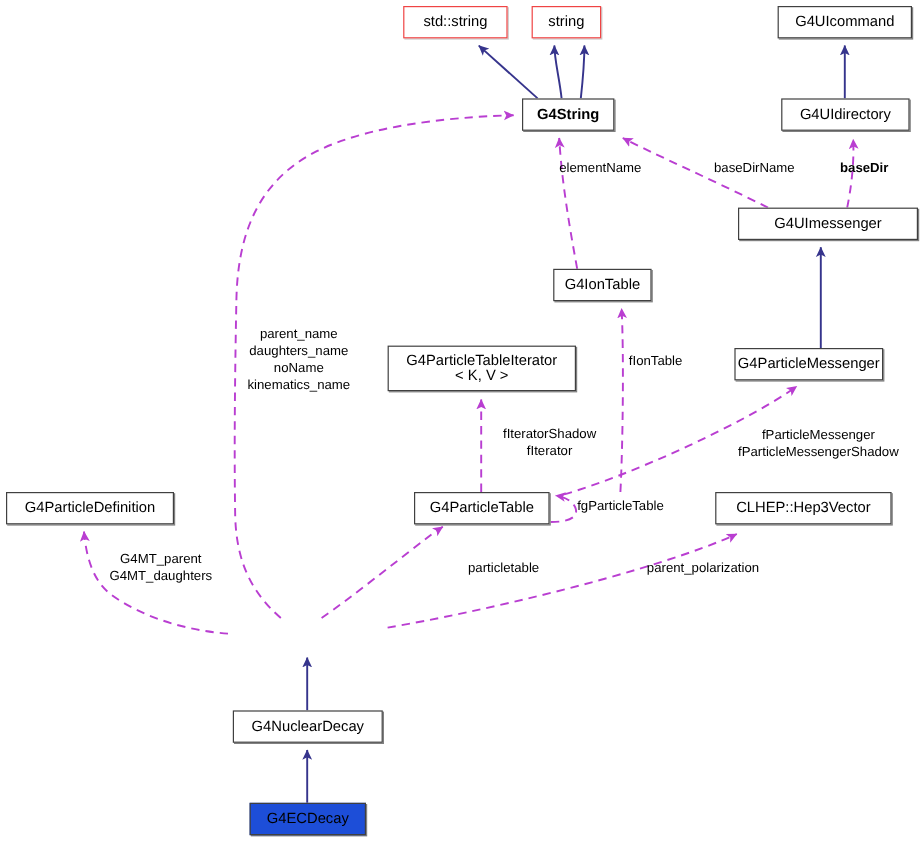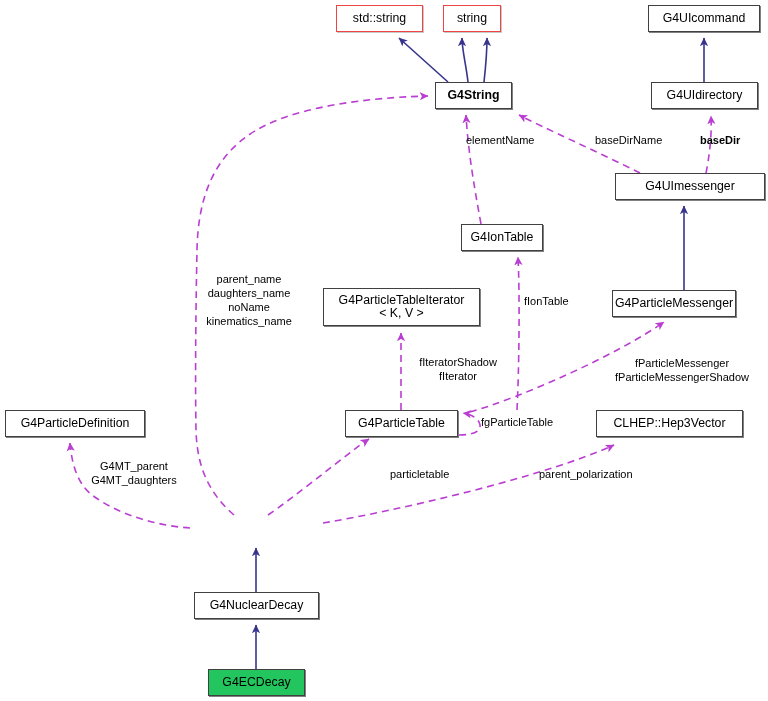--- a/index.html
+++ b/index.html
@@ -38,21 +38,21 @@
     border: 1px solid #404040;
     box-shadow: 1px 1px 0 0 #808080;
     white-space: nowrap;
     letter-spacing: 0px;
   }
   .node.light {
     border: 1px solid #ef4444;
     box-shadow: 1px 1px 0 0 #c8c8c8;
   }
   .node.highlight {
-    background: #22c55e;
+    background: #1d4ed8;
     border: 1px solid #404040;
     box-shadow: 1px 1px 0 0 #808080;
   }
   .node .nlabel {
     display: block;
   }
   .edge-label {
     position: absolute;
     font-size: 11px;
     line-height: 14px;

